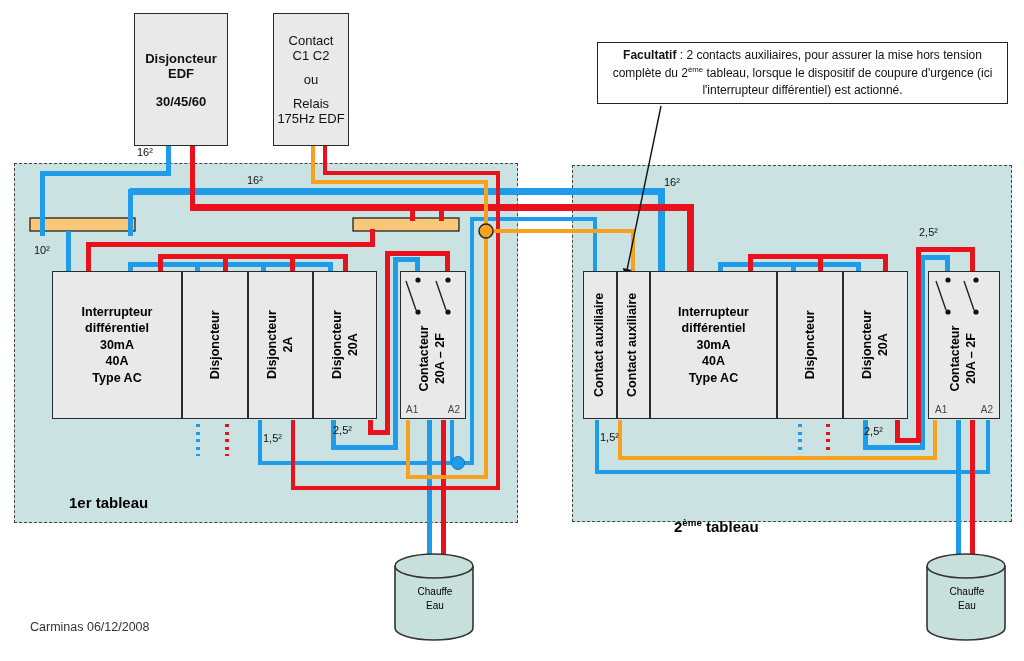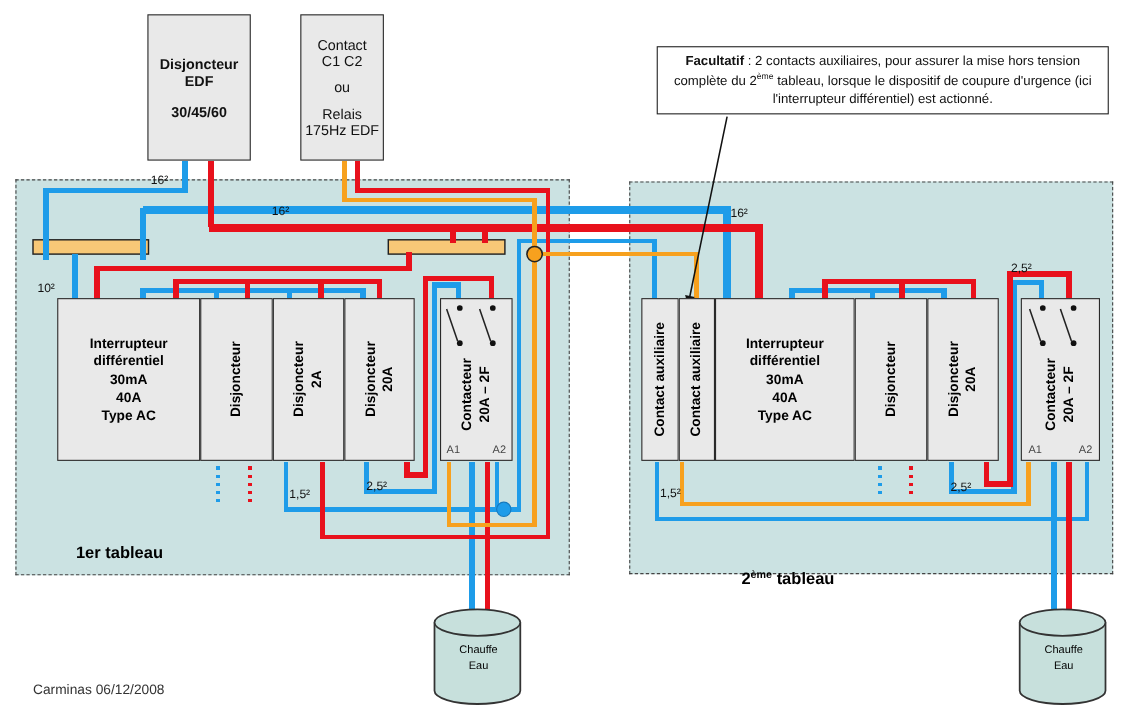--- a/index.html
+++ b/index.html
@@ -10,21 +10,21 @@
   .box{position:absolute;background:#e9e9e9;border:1.4px solid #2a2a2a;z-index:3;box-sizing:border-box;
        display:flex;align-items:center;justify-content:center;}
   .srcbox{flex-direction:column;text-align:center;font-size:13px;color:#111;}
   .srcbox .b{font-weight:bold;}
   .mb{flex-direction:column;text-align:left;font-weight:bold;font-size:12.5px;line-height:1.32;color:#000;}
   .rot{transform:rotate(-90deg);white-space:nowrap;text-align:center;font-weight:bold;
        font-size:12.5px;line-height:1.25;color:#000;}
   .ct .rot{transform:translateY(14px) rotate(-90deg);}
   .term{position:absolute;bottom:3px;font-size:10px;color:#444;z-index:4;}
   .swsvg{position:absolute;top:2px;left:0;z-index:4;}
-  .wlabel{position:absolute;font-size:11px;color:#111;z-index:4;white-space:nowrap;margin-top:12px;}
+  .wlabel{position:absolute;font-size:11px;color:#111;z-index:4;white-space:nowrap;}
   .ptitle{position:absolute;font-weight:bold;font-size:15px;color:#000;z-index:4;white-space:nowrap;}
   .note{position:absolute;left:597px;top:42px;width:411px;height:62px;background:#fff;border:1.5px solid #222;
         z-index:3;display:flex;align-items:center;justify-content:center;text-align:center;
         font-size:12px;line-height:1.42;color:#111;padding:2px 6px;box-sizing:border-box;}
   .heater-label{position:absolute;z-index:4;text-align:center;font-weight:normal;font-size:10px;line-height:1.35;color:#000;}
   .credit{position:absolute;left:30px;top:620px;font-size:12.5px;color:#333;z-index:4;}
   sup{font-size:0.65em;}
 </style>
 </head>
 <body>

